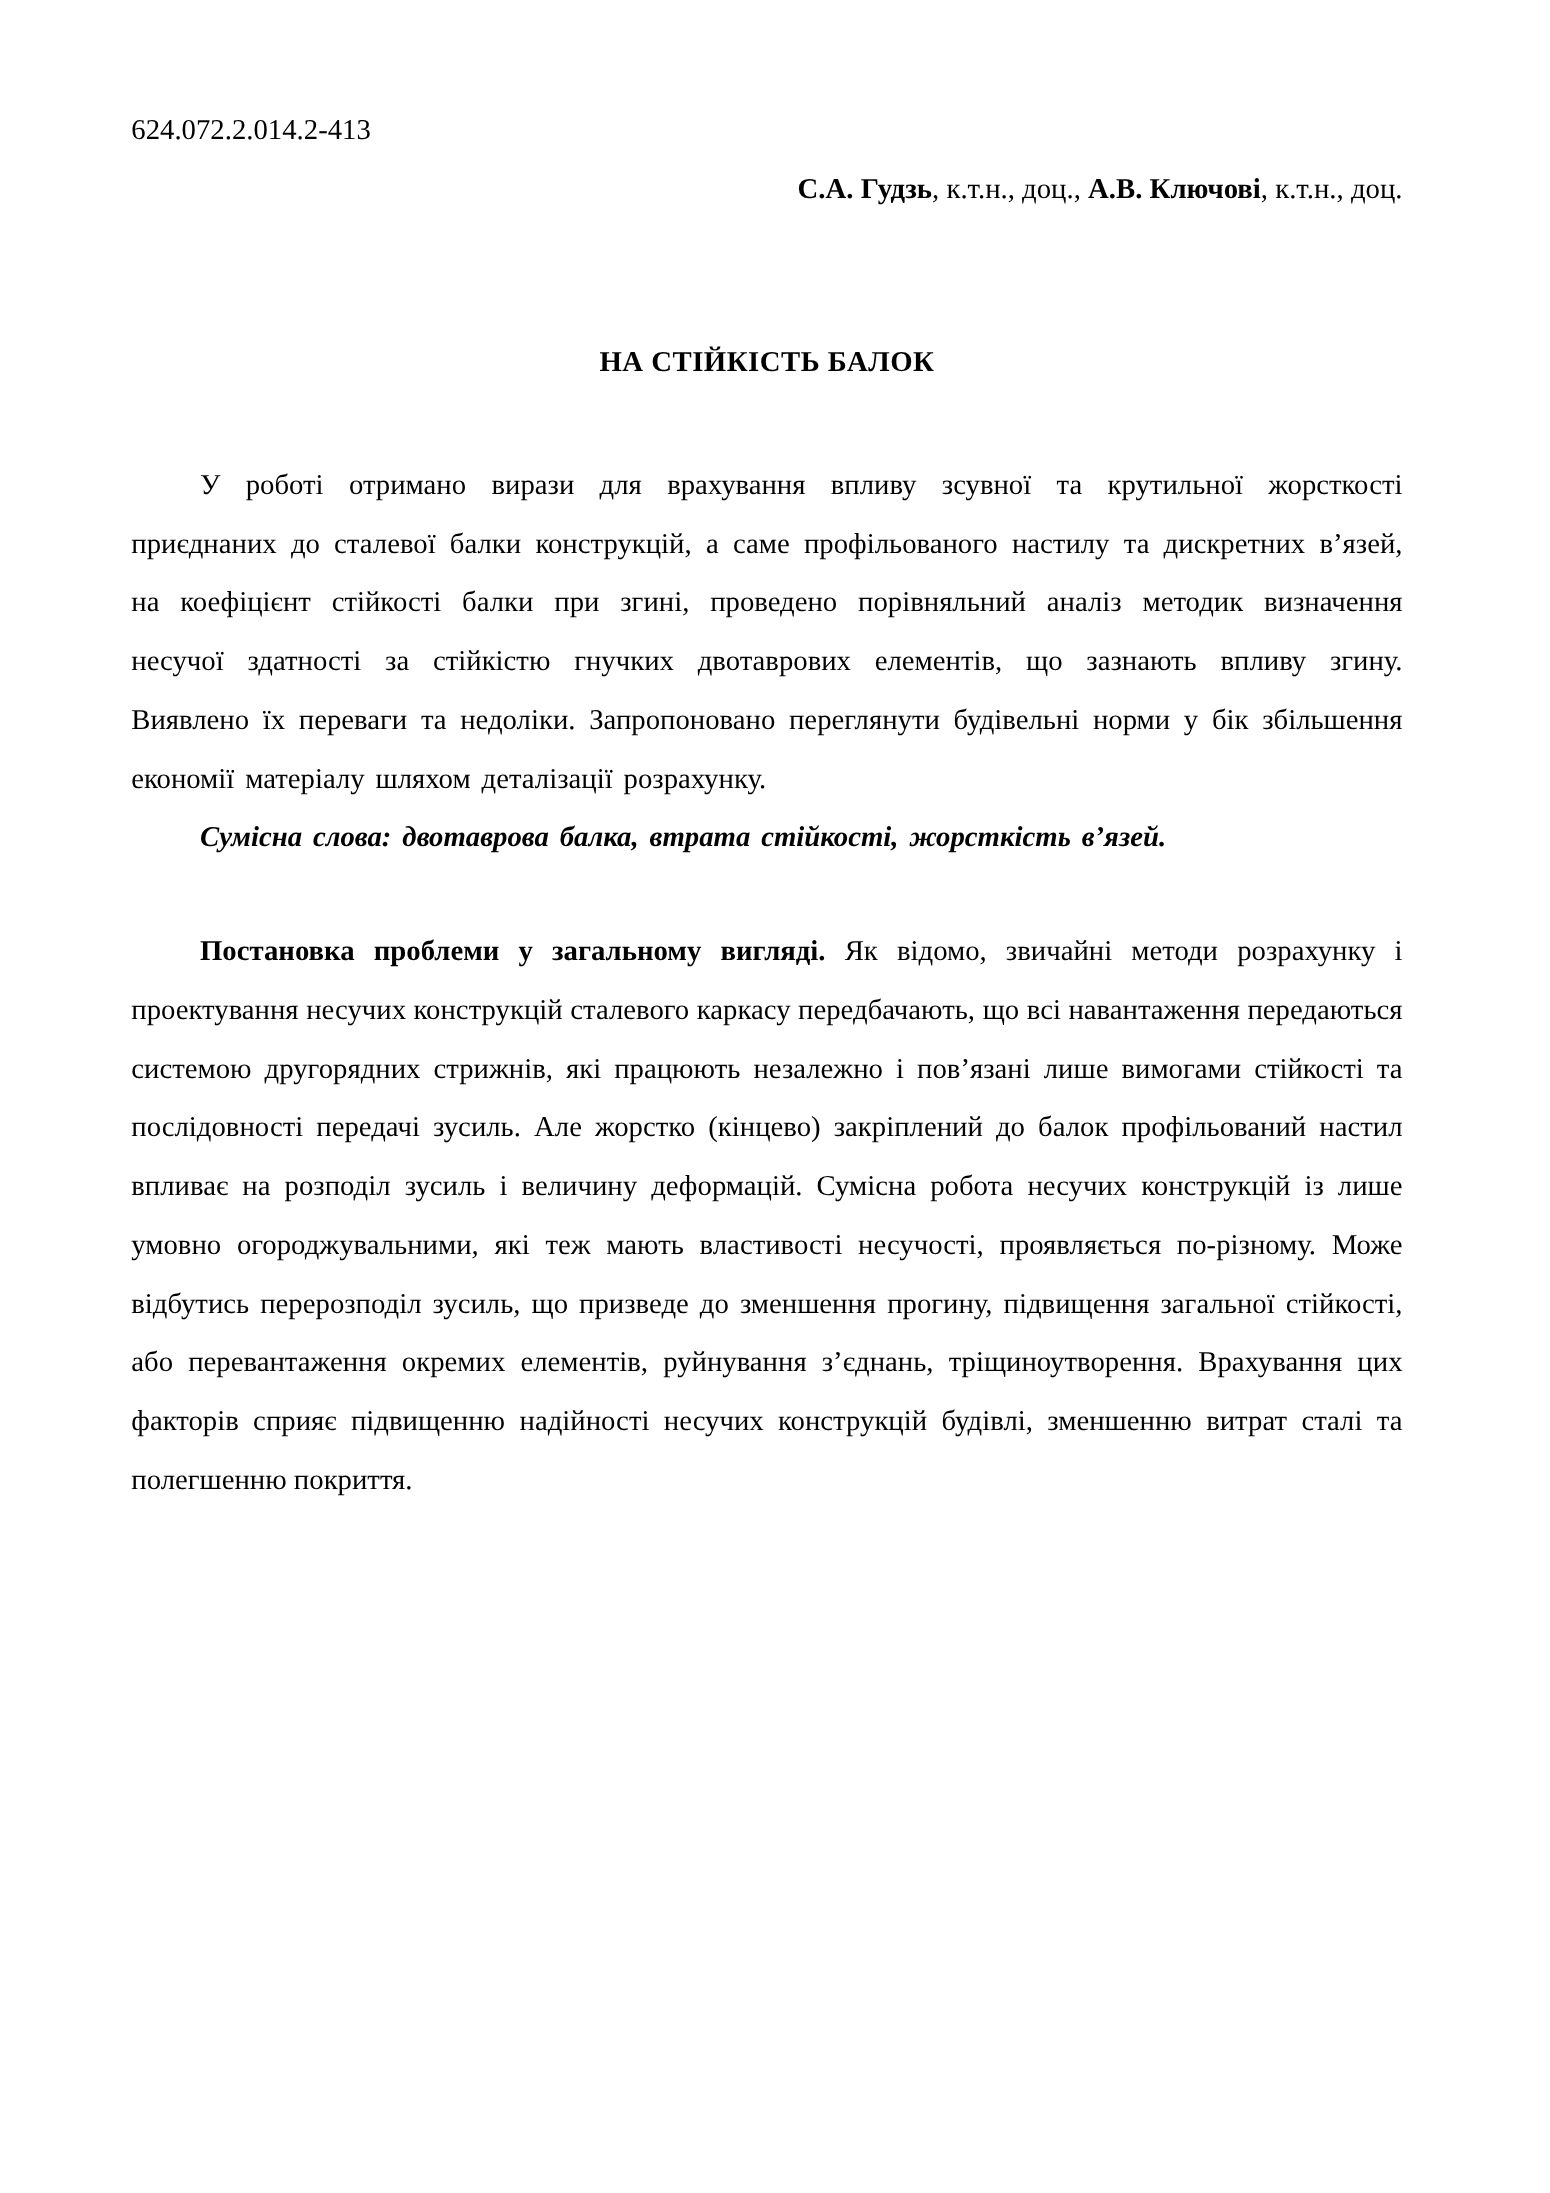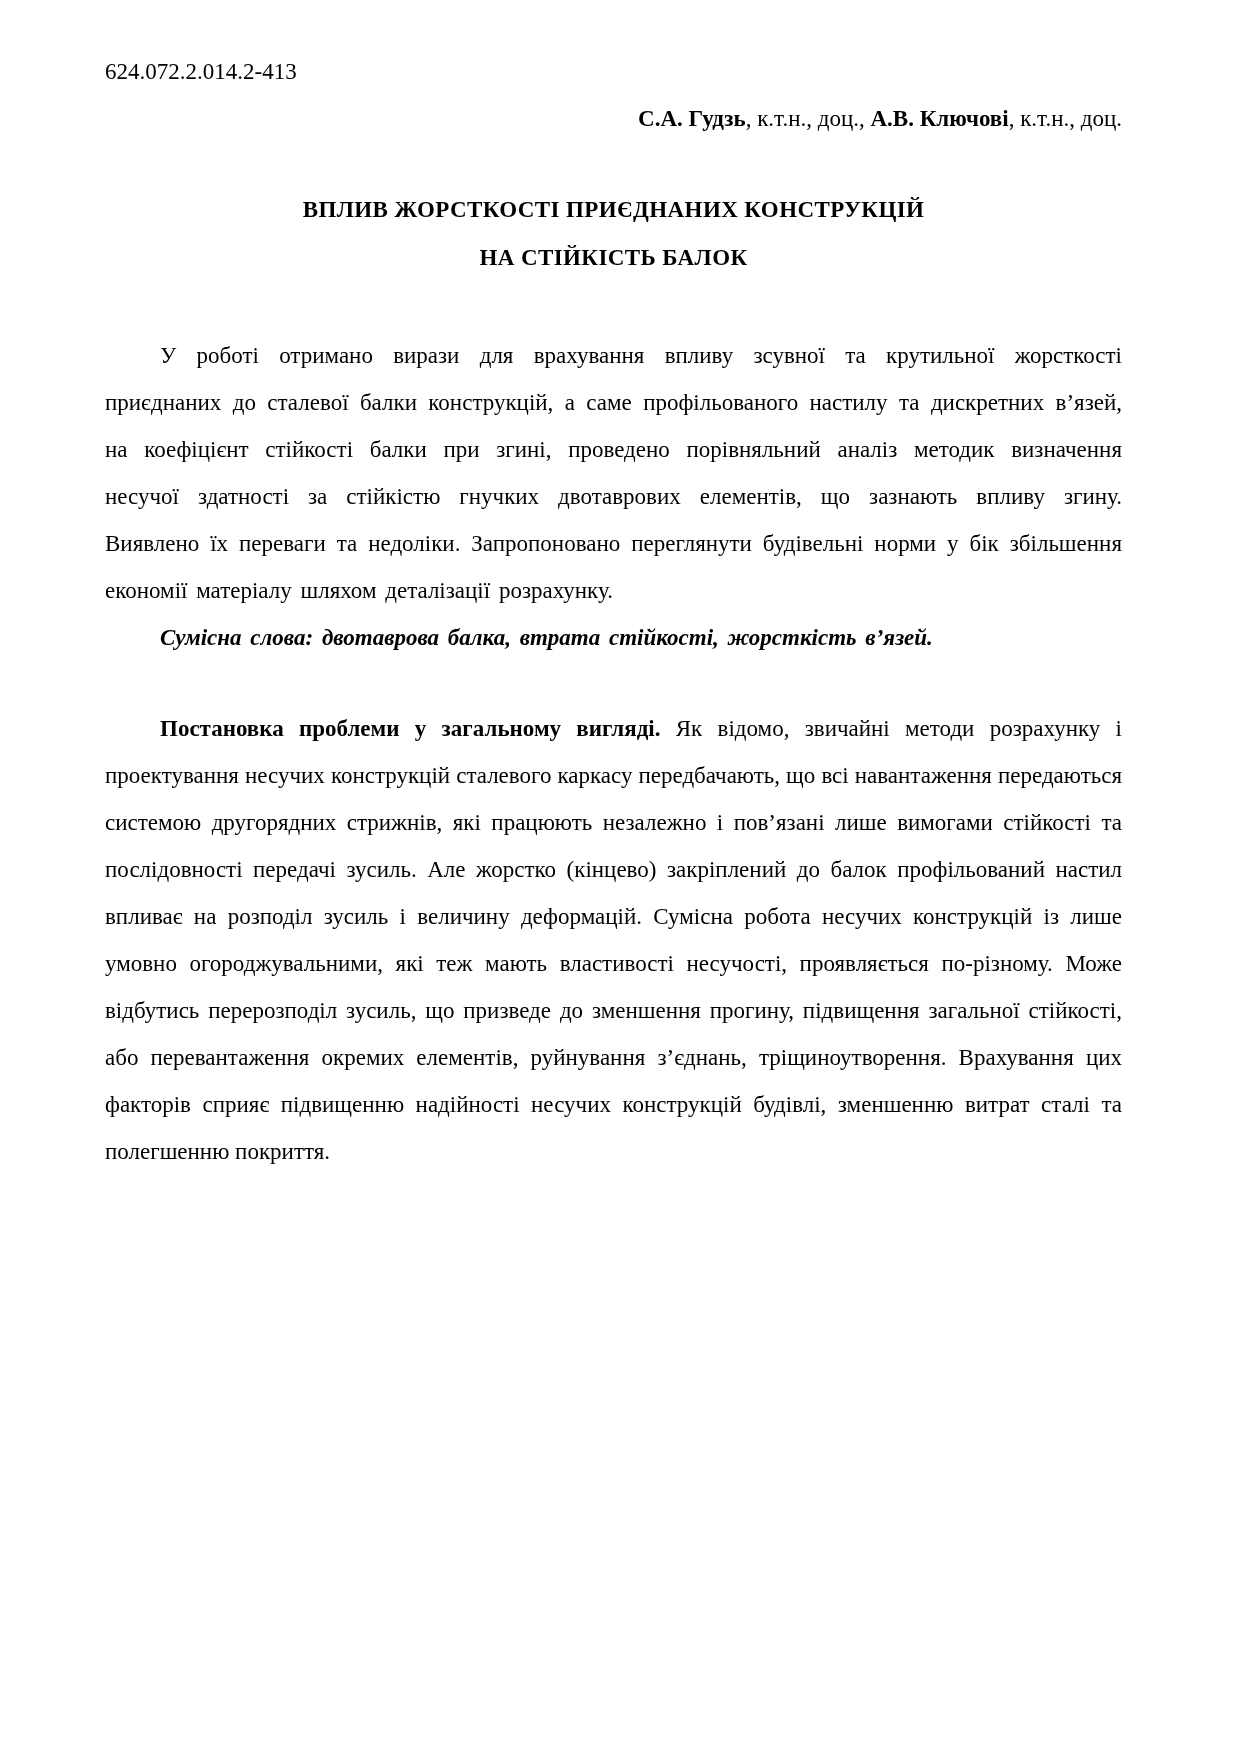--- a/index.html
+++ b/index.html
@@ -12,20 +12,21 @@
     width: 1240px;
     height: 1410px;
     box-sizing: border-box;
     background: #ffffff;
     color: #000000;
     font-family: "Liberation Serif", "DejaVu Serif", serif;
     font-size: 23px;
     line-height: 47px;
     padding: 48px 118px 40px 105px;
     overflow: hidden;
+    margin-top: 32px;
   }
   .udc {
     text-align: left;
   }
   .authors {
     text-align: right;
     margin: 0;
   }
   .b { font-weight: bold; }
   .title {
@@ -64,21 +65,21 @@
 </style>
 </head>
 <body>
 
 <div class="page">
 
   <div class="udc">624.072.2.014.2-413</div>
 
   <div class="authors"><span class="b">С.А. Гудзь</span><span>, к.т.н., доц., </span><span class="b">А.В. Ключові</span><span>, к.т.н., доц.</span></div>
 
-  <h1 class="title"><span>ВПЛИВ ЖОРСТКОСТІ ПРИЄДНАНИХ КОНСТРУКЦІЙ</span><br><span>НА СТІЙКІСТЬ БАЛОК</span></h1>
+  <h1 class="title"><br><span>НА СТІЙКІСТЬ БАЛОК</span></h1>
 
   <p class="abstract">У роботі отримано вирази для врахування впливу зсувної та крутильної жорсткості приєднаних до сталевої балки конструкцій, а саме профільованого настилу та дискретних в’язей, на коефіцієнт стійкості балки при згині, проведено порівняльний аналіз методик визначення несучої здатності за стійкістю гнучких двотаврових елементів, що зазнають впливу згину. Виявлено їх переваги та недоліки. Запропоновано переглянути будівельні норми у бік збільшення економії матеріалу шляхом деталізації розрахунку.</p>
 
   <p class="keywords"><span>Сумісна слова:</span><span> двотаврова балка, втрата стійкості, жорсткість в’язей.</span></p>
 
   <p class="body-p first-body"><span class="b">Постановка проблеми у загальному вигляді.</span><span> Як відомо, звичайні методи розрахунку і проектування несучих конструкцій сталевого каркасу передбачають, що всі навантаження передаються системою другорядних стрижнів, які працюють незалежно і пов’язані лише вимогами стійкості та послідовності передачі зусиль. Але жорстко (кінцево) закріплений до балок профільований настил впливає на розподіл зусиль і величину деформацій. Сумісна робота несучих конструкцій із лише умовно огороджувальними, які теж мають властивості несучості, проявляється по-різному. Може відбутись перерозподіл зусиль, що призведе до зменшення прогину, підвищення загальної стійкості, або перевантаження окремих елементів, руйнування з’єднань, тріщиноутворення. Врахування цих факторів сприяє підвищенню надійності несучих конструкцій будівлі, зменшенню витрат сталі та полегшенню покриття.</span></p>
 
 
 </div>
 

